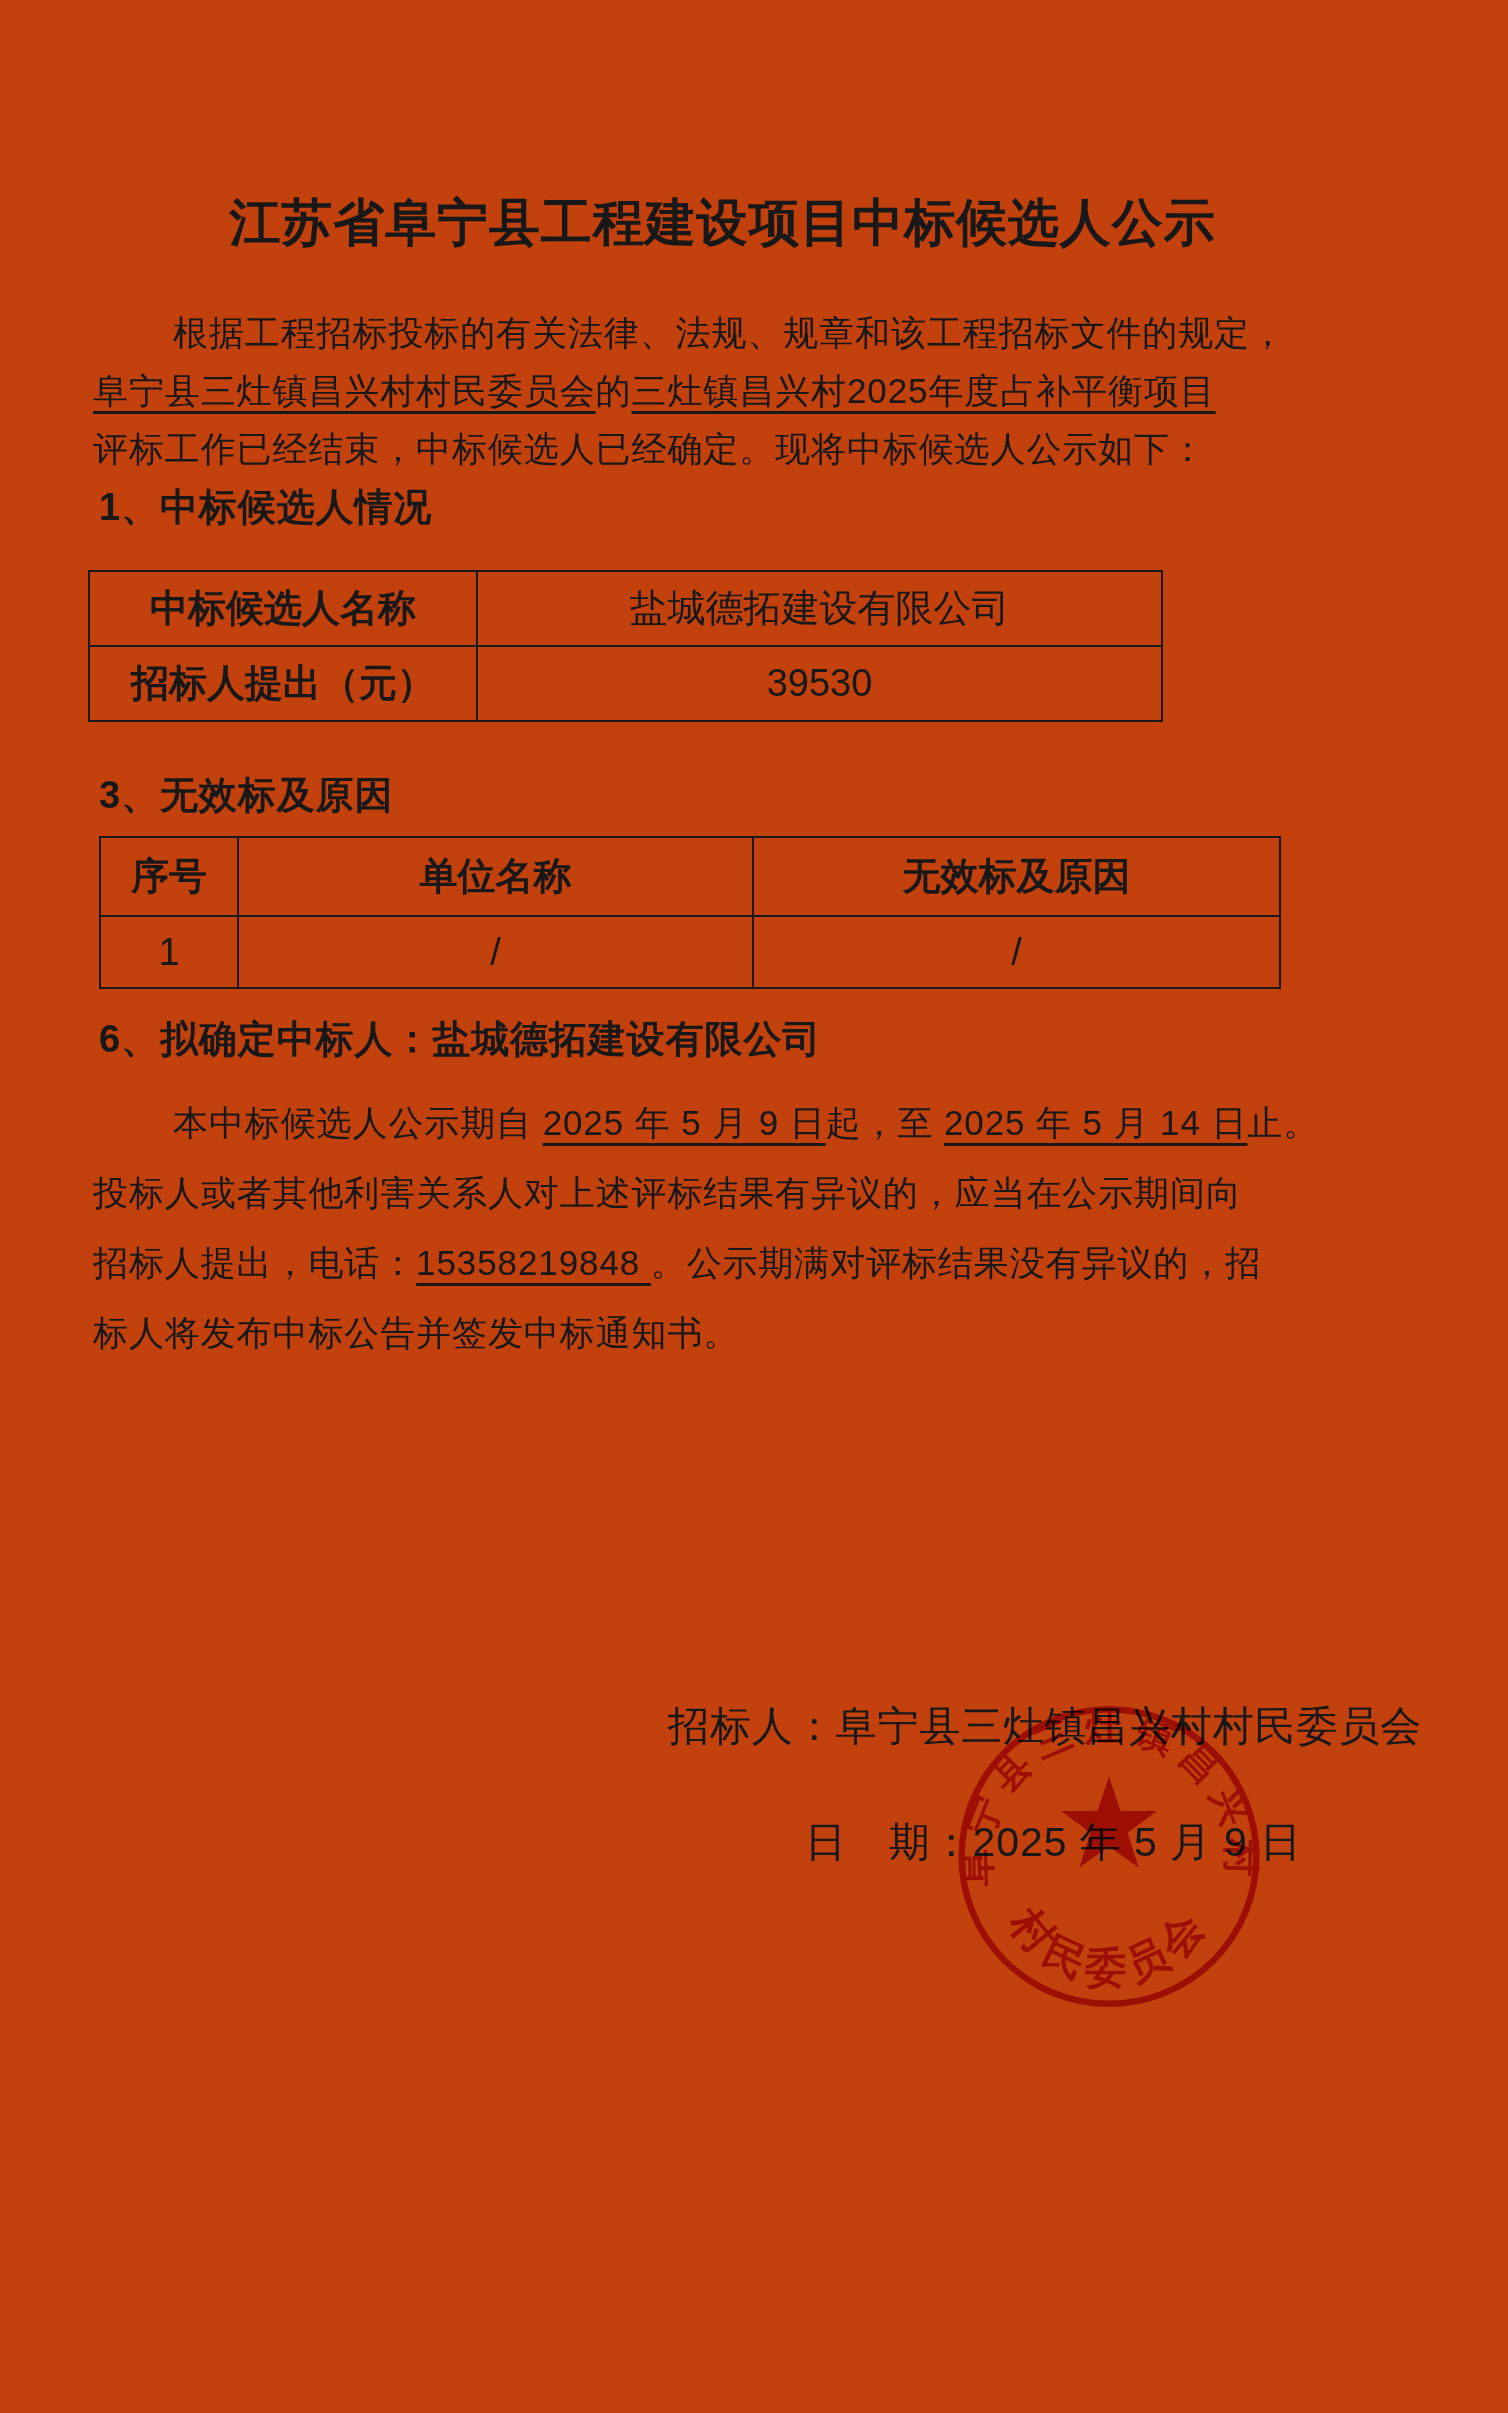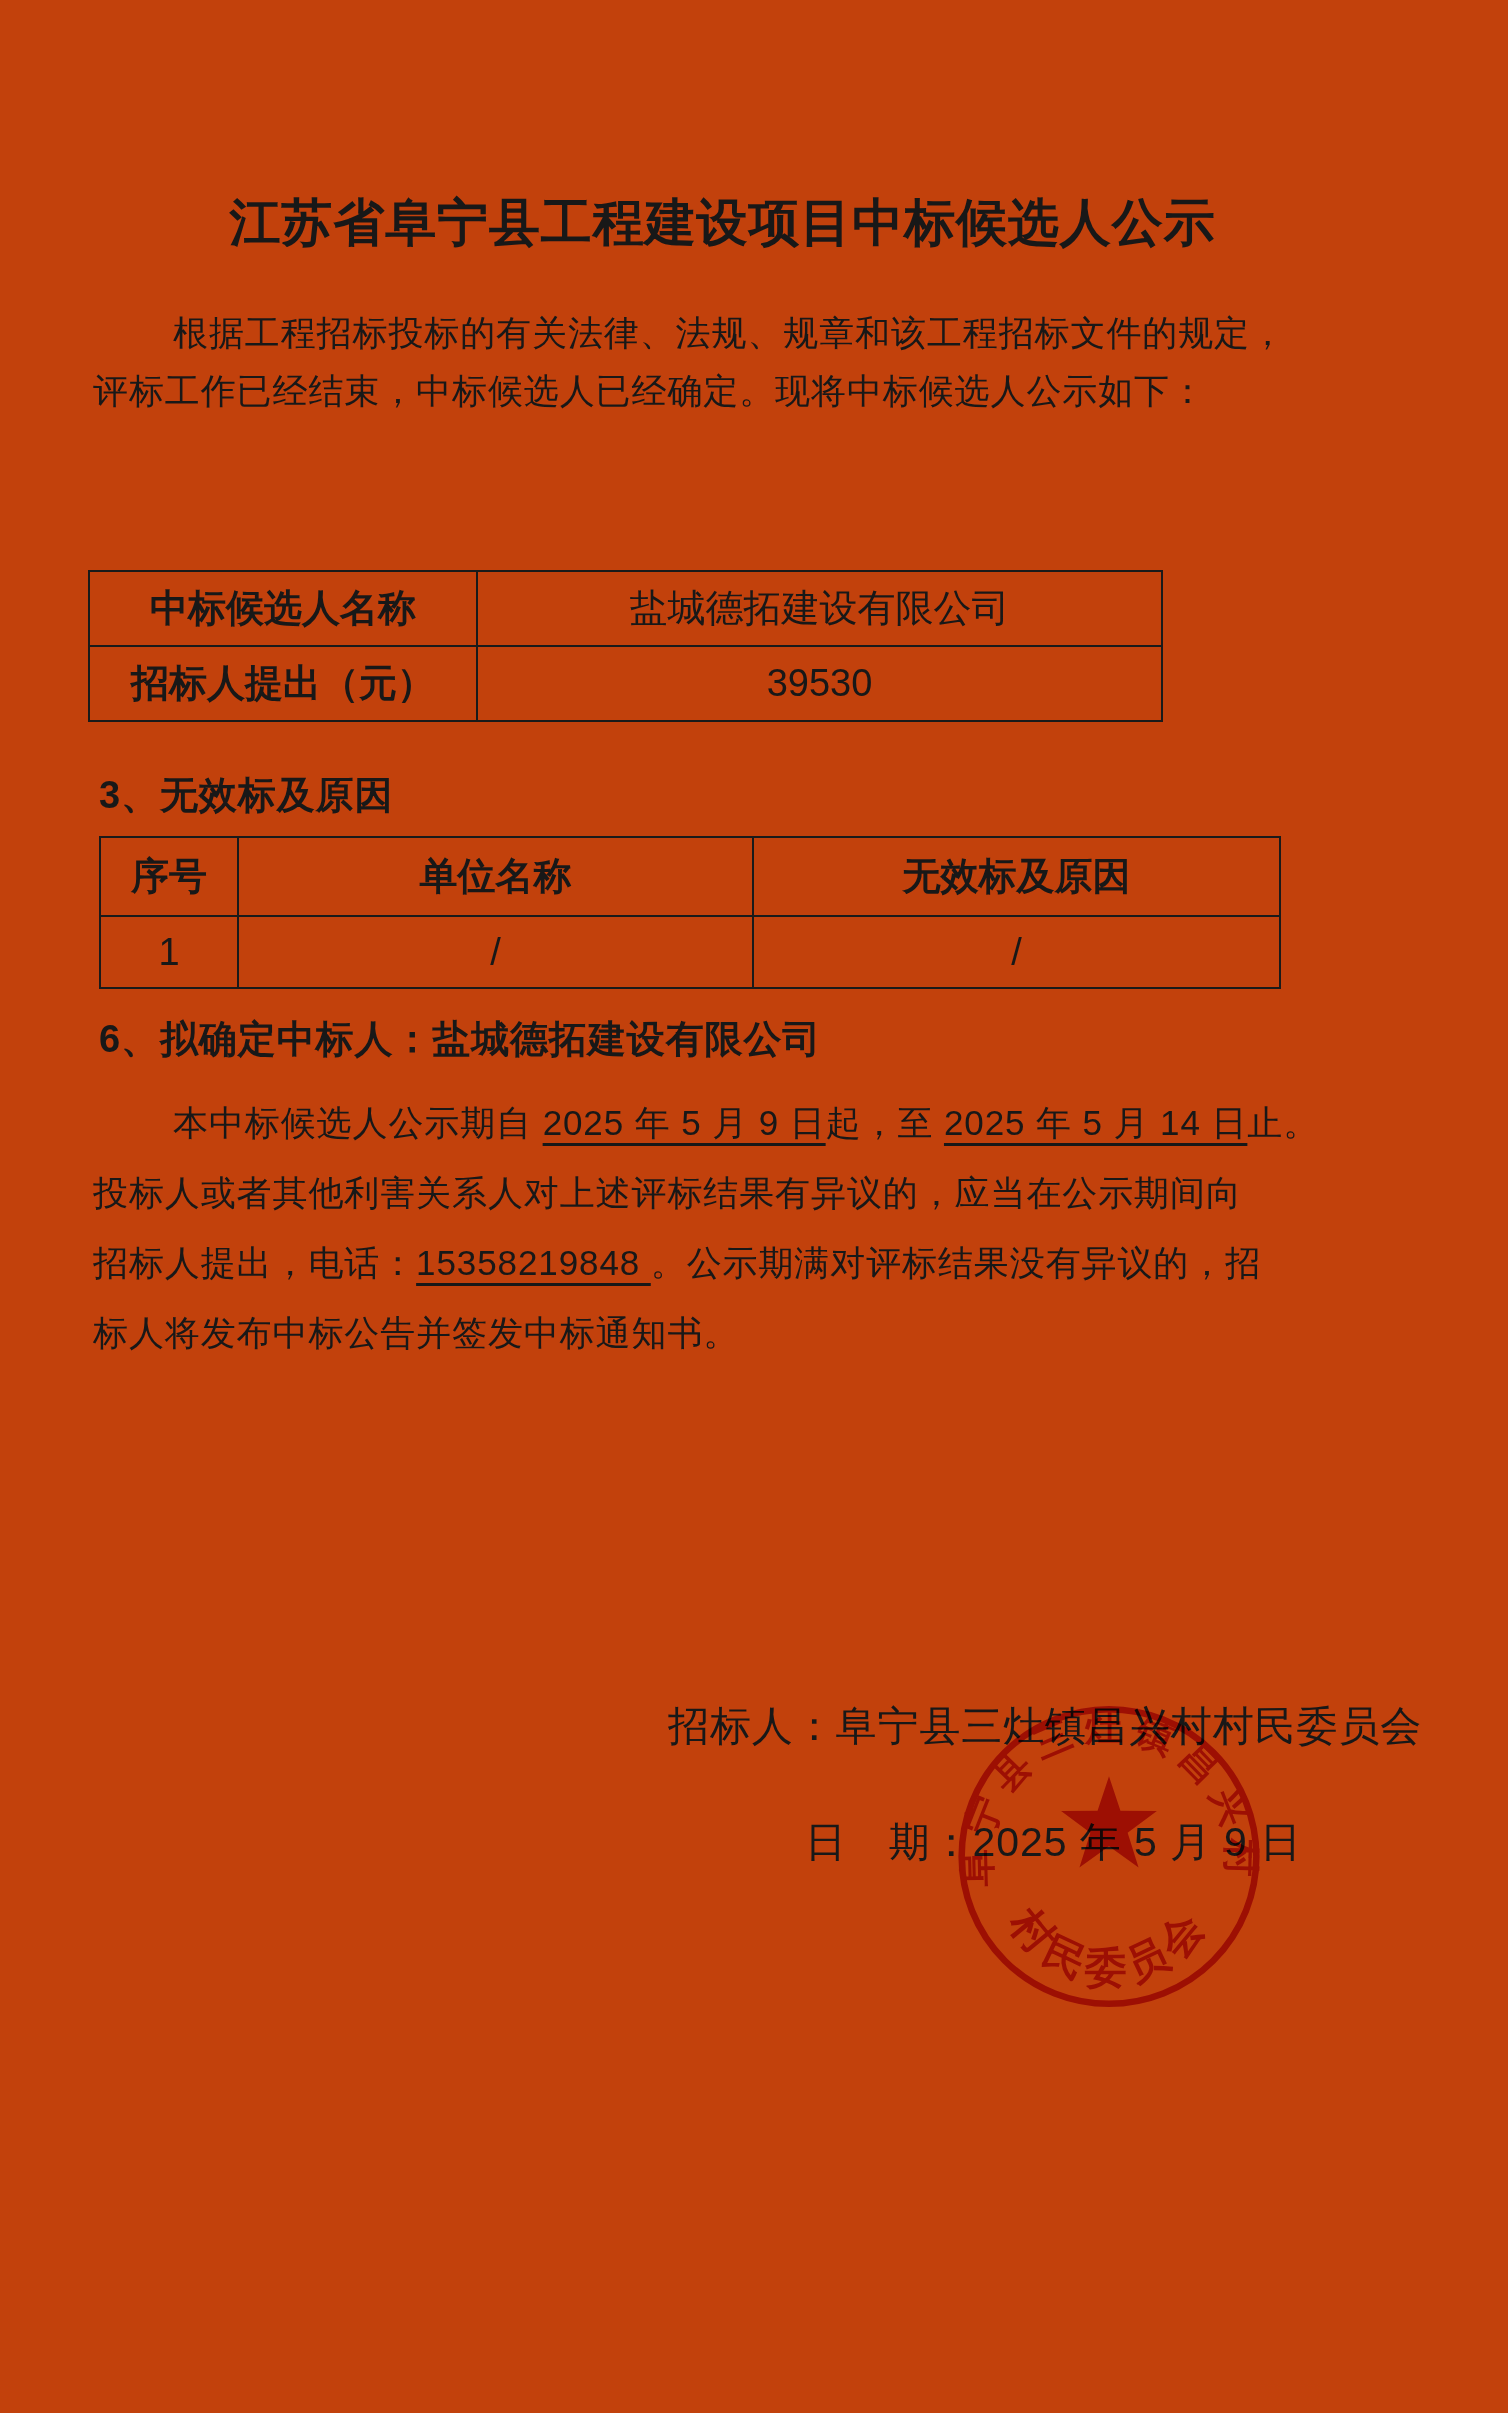--- a/index.html
+++ b/index.html
@@ -65,23 +65,25 @@
 </style>
 </head>
 <body>
 
 <div class="page">
 
   <h1 class="title">江苏省阜宁县工程建设项目中标候选人公示</h1>
 
   <div class="para intro">
     <div class="line indent"><span>根据工程招标投标的有关法律、法规、规章和该工程招标文件的规定，</span></div>
+    <div class="line"><span class="ul">阜宁县三灶镇昌兴村村民委员会</span><span>的</span><span class="ul">三灶镇昌兴村2025年度占补平衡项目</span></div>
     <div class="line"><span>评标工作已经结束，中标候选人已经确定。现将中标候选人公示如下：</span></div>
   </div>
 
+  <div class="heading h1pos">1、中标候选人情况</div>
 
   <table class="doc table1">
     <colgroup>
         <col style="width:388px">
         <col>
       </colgroup>
     <tbody>
       <tr>
         <td class="label">中标候选人名称</td>
         <td>盐城德拓建设有限公司</td>

